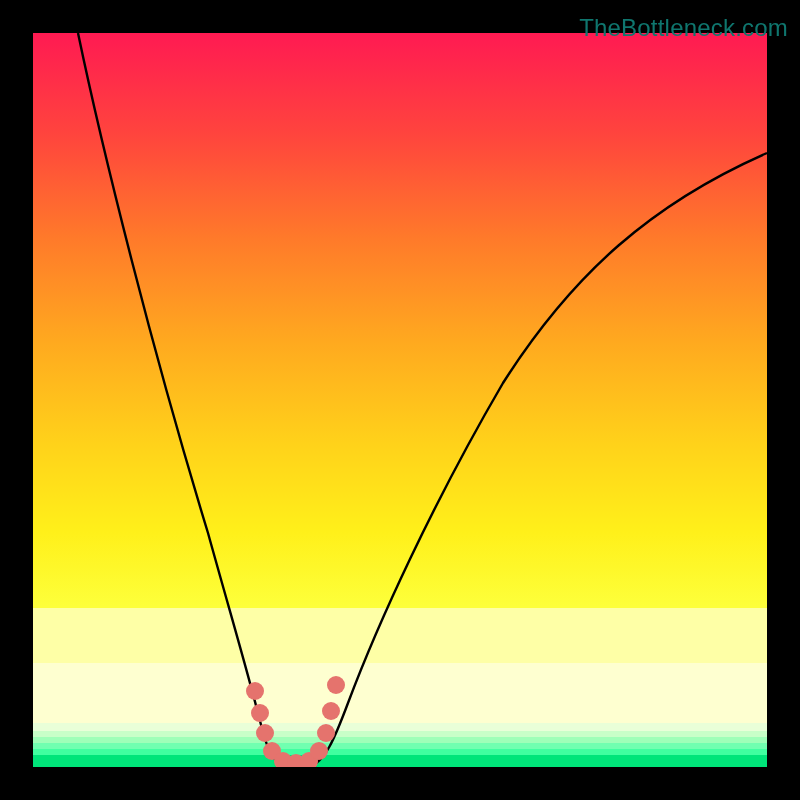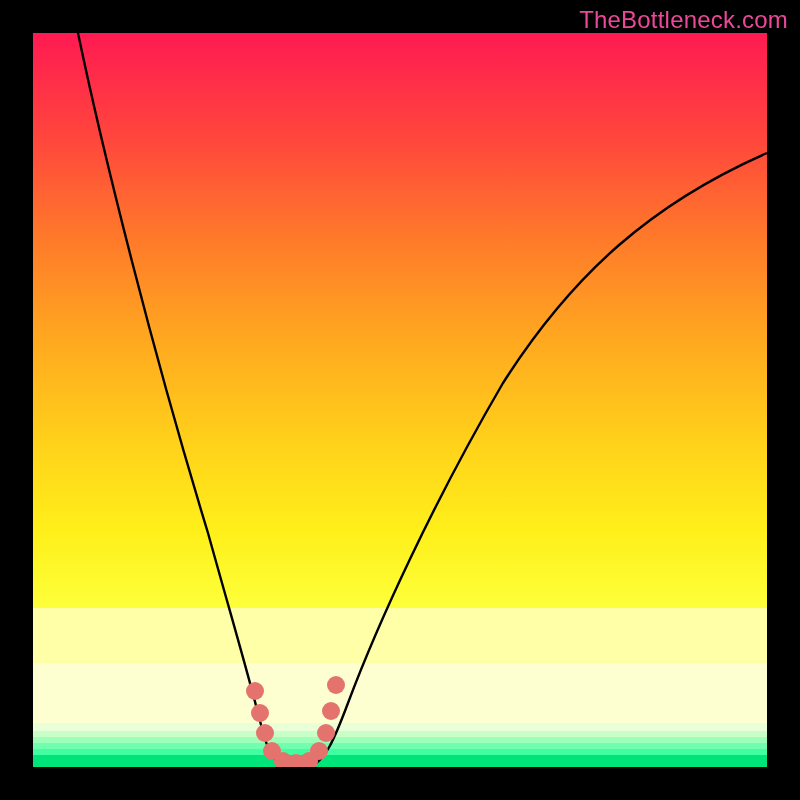--- a/index.html
+++ b/index.html
@@ -29,23 +29,23 @@
   }
   .gradient {
     position: absolute;
     top: 0;
     left: 0;
     width: 100%;
     height: 100%;
   }
   .watermark {
     position: absolute;
-    top: 6px;
+    top: 14px;
     right: 12px;
-    color: #ec4899;
+    color: #0f766e;
     font-size: 24px;
     font-weight: 500;
     letter-spacing: 0.2px;
   }
   .curve-svg {
     position: absolute;
     top: 0;
     left: 0;
     width: 100%;
     height: 100%;

